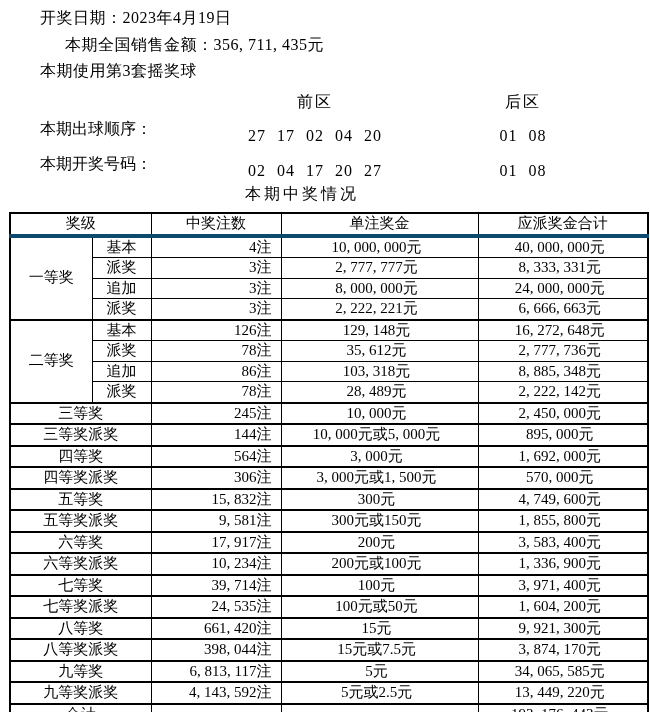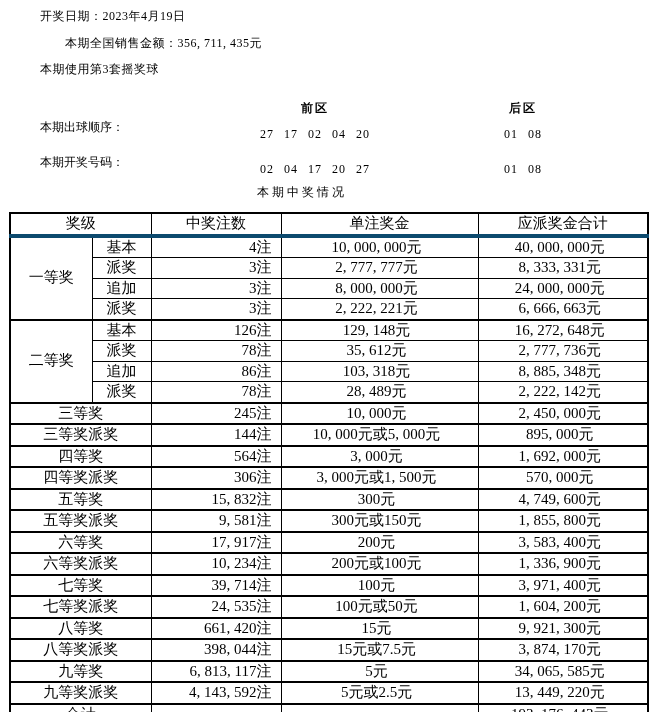--- a/index.html
+++ b/index.html
@@ -1,29 +1,29 @@
 <!DOCTYPE html>
 <html><head>
 <meta charset="utf-8">
 <style>
   html,body{margin:0;padding:0;}
   body{
     width:650px;height:712px;background:#ffffff;color:#000;
     font-family:"Liberation Serif","DejaVu Serif",serif;
     overflow:hidden;
   }
-  .top{position:relative;height:212px;font-size:12px;}
+  .top{position:relative;height:212px;font-size:16px;}
   .info-line{position:absolute;left:40px;letter-spacing:0.5px;white-space:nowrap;}
   .info-1{top:8px;}
   .info-2{top:35px;margin-left:25px;}
   .info-3{top:61px;}
   .row-label{position:absolute;left:40px;white-space:nowrap;}
   .front-box{position:absolute;left:235px;width:160px;text-align:center;white-space:nowrap;}
   .back-box{position:absolute;left:462px;width:122px;text-align:center;white-space:nowrap;}
-  .y-zone{top:100px;letter-spacing:2px;font-weight:bold;}
+  .y-zone{top:92px;letter-spacing:2px;}
   .y-order{top:119px;}
   .y-win{top:154px;}
   .nums{word-spacing:6px;letter-spacing:1px;margin-top:8px;}
   .section-title{position:absolute;top:184px;left:0;width:604px;text-align:center;letter-spacing:3px;}
   table{
     border-collapse:collapse;table-layout:fixed;
     margin-left:9px;width:638px;font-size:15px;
     border:2px solid #000;
   }
   td,th{

